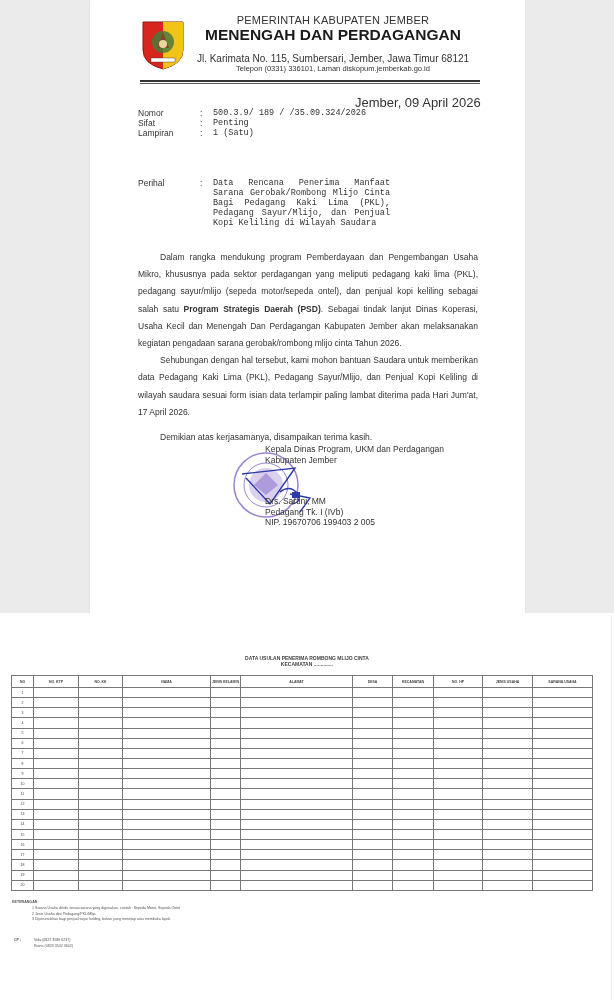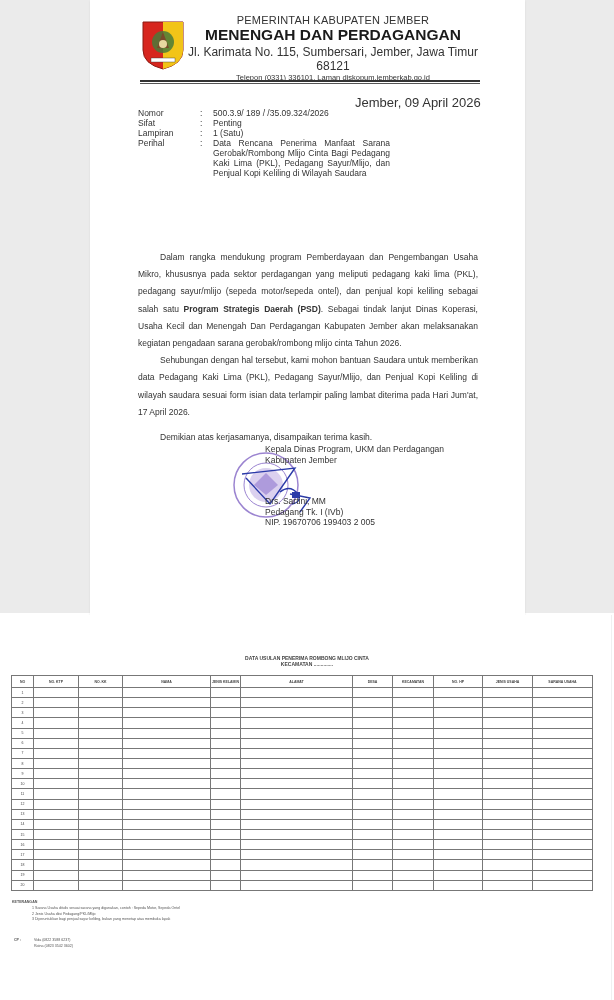--- a/index.html
+++ b/index.html
@@ -6,30 +6,30 @@
   body { width:614px; height:1000px; background:#ffffff; position:relative; overflow:hidden; font-family:"Liberation Sans", sans-serif; color:#2a2a2a; }
   .top-bg { position:absolute; left:0; top:0; width:614px; height:613px; background:#ebebeb; }
   .page1 { position:absolute; left:90px; top:0; width:435px; height:628px; background:#ffffff; box-shadow:0 1px 2px rgba(0,0,0,0.08); }
   .page2 { position:absolute; left:0; top:615px; width:611px; height:385px; background:#ffffff; border-right:1px solid #f0f0f0; }
   .kop { position:absolute; left:50px; top:14px; width:340px; height:62px; }
   .logo { position:absolute; left:2px; top:6px; width:42px; height:50px; }
   .kop-text { position:absolute; left:48px; top:0; width:290px; text-align:center; }
   .kop-l1 { font-size:11px; color:#333; letter-spacing:0.2px; }
   .kop-l2 { font-size:15.5px; font-weight:bold; color:#1a1a1a; line-height:18px; margin-top:1px; }
   .kop-l3 { font-size:15.5px; font-weight:bold; color:#1a1a1a; line-height:18px; }
-  .kop-l4 { font-size:12px; color:#333; margin-top:1px; }
+  .kop-l4 { font-size:10px; color:#333; margin-top:9px; }
   .kop-l5 { font-size:7.5px; color:#333; }
   .kop-rule { position:absolute; left:50px; top:80px; width:340px; height:2px; background:#333; }
   .kop-rule2 { position:absolute; left:50px; top:83px; width:340px; height:1px; background:#555; }
   .date { position:absolute; left:265px; top:95px; font-size:13px; color:#333; }
   .meta { position:absolute; left:48px; top:108px; width:300px; font-size:8.5px; line-height:10px; color:#333; }
-  .meta-row { display:flex; }
+  .meta-row { display:flex;align-items:center; }
   .meta-label { width:62px; }
   .meta-colon { width:13px; }
-  .meta-value { flex:1; text-align:justify; }
+  .meta-value { flex:1; text-align:justify;font-family:Liberation Mono, monospace; }
   .addr { position:absolute; left:48px; top:200px; font-size:8.5px; line-height:11px; color:#333; }
   .addr .di { padding-left:33px; }
   .addr .city { padding-left:53px; }
   .body { position:absolute; left:48px; top:249px; width:340px; font-size:8.5px; line-height:17.2px; color:#333; text-align:justify; }
   .body p { margin:0; text-indent:22px; }
   .body p.closing { margin-top:8px; }
   .sig { position:absolute; left:265px; top:444px; font-size:8.5px; line-height:10.5px; color:#333; }
   .sig .name { margin-top:31px; }
   .stamp { position:absolute; left:232px; top:451px; width:68px; height:68px; }
   .form-title { position:absolute; left:0; top:655px; width:614px; text-align:center; font-size:5px; font-weight:bold; color:#444; line-height:6px; }
@@ -84,21 +84,21 @@
       <span class="meta-value">Penting</span>
     </div>
     <div class="meta-row">
       <span class="meta-label">Lampiran</span>
       <span class="meta-colon">:</span>
       <span class="meta-value">1 (Satu)</span>
     </div>
     <div class="meta-row">
       <span class="meta-label">Perihal</span>
       <span class="meta-colon">:</span>
-      <span class="meta-value" style="padding-right:48px;">Data Rencana Penerima Manfaat Sarana Gerobak/Rombong Mlijo Cinta Bagi Pedagang Kaki Lima (PKL), Pedagang Sayur/Mlijo, dan Penjual Kopi Keliling di Wilayah Saudara</span>
+      <span class="meta-value" style="padding-right:48px;margin-top:40px;">Data Rencana Penerima Manfaat Sarana Gerobak/Rombong Mlijo Cinta Bagi Pedagang Kaki Lima (PKL), Pedagang Sayur/Mlijo, dan Penjual Kopi Keliling di Wilayah Saudara</span>
     </div>
   </div>
 
 
   <div class="body">
     <p><span>Dalam rangka mendukung program Pemberdayaan dan Pengembangan Usaha Mikro, khususnya pada sektor perdagangan yang meliputi pedagang kaki lima (PKL), pedagang sayur/mlijo  (sepeda motor/sepeda ontel), dan penjual kopi keliling sebagai salah satu </span><b>Program Strategis Daerah (PSD)</b><span>. Sebagai tindak lanjut Dinas Koperasi, Usaha Kecil dan Menengah Dan Perdagangan Kabupaten Jember akan melaksanakan kegiatan pengadaan sarana gerobak/rombong mlijo cinta Tahun 2026.</span></p>
     <p>Sehubungan dengan hal tersebut, kami mohon bantuan Saudara untuk memberikan data Pedagang Kaki Lima (PKL), Pedagang Sayur/Mlijo, dan Penjual Kopi Keliling di wilayah saudara sesuai form isian data terlampir paling lambat diterima pada Hari Jum'at, 17 April 2026.</p>
     <p class="closing">Demikian atas kerjasamanya, disampaikan terima kasih.</p>
   </div>
 

